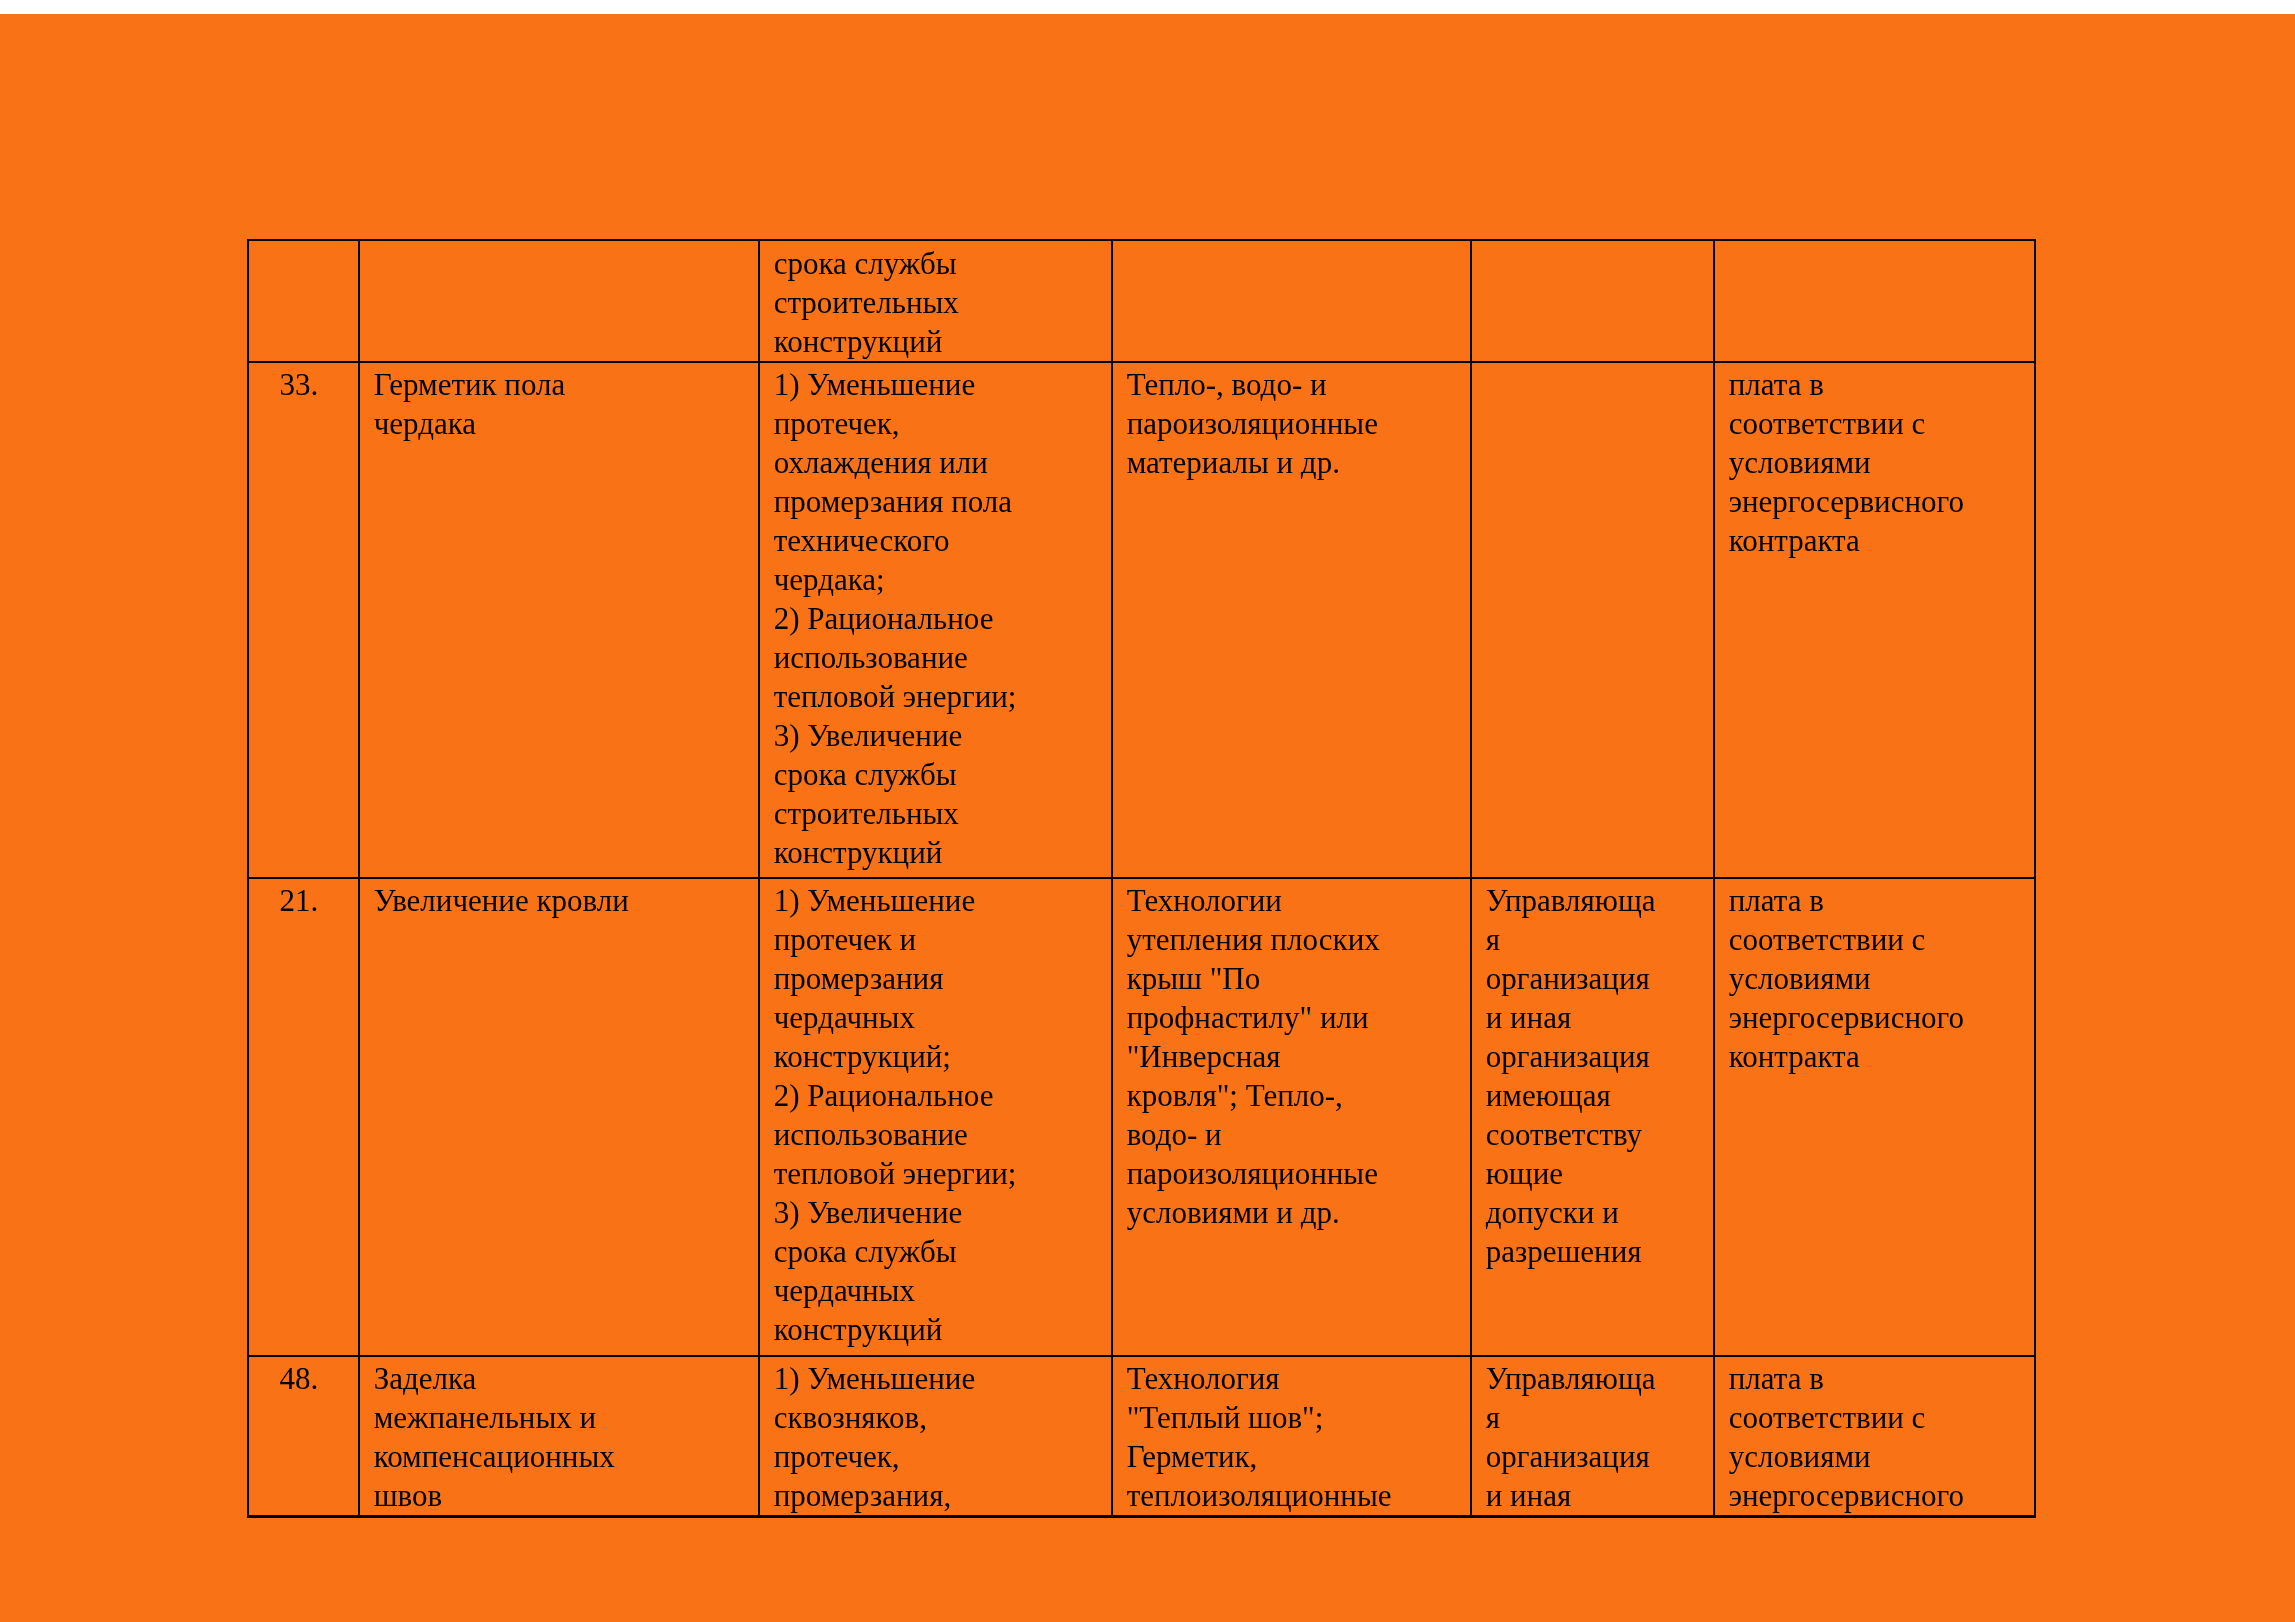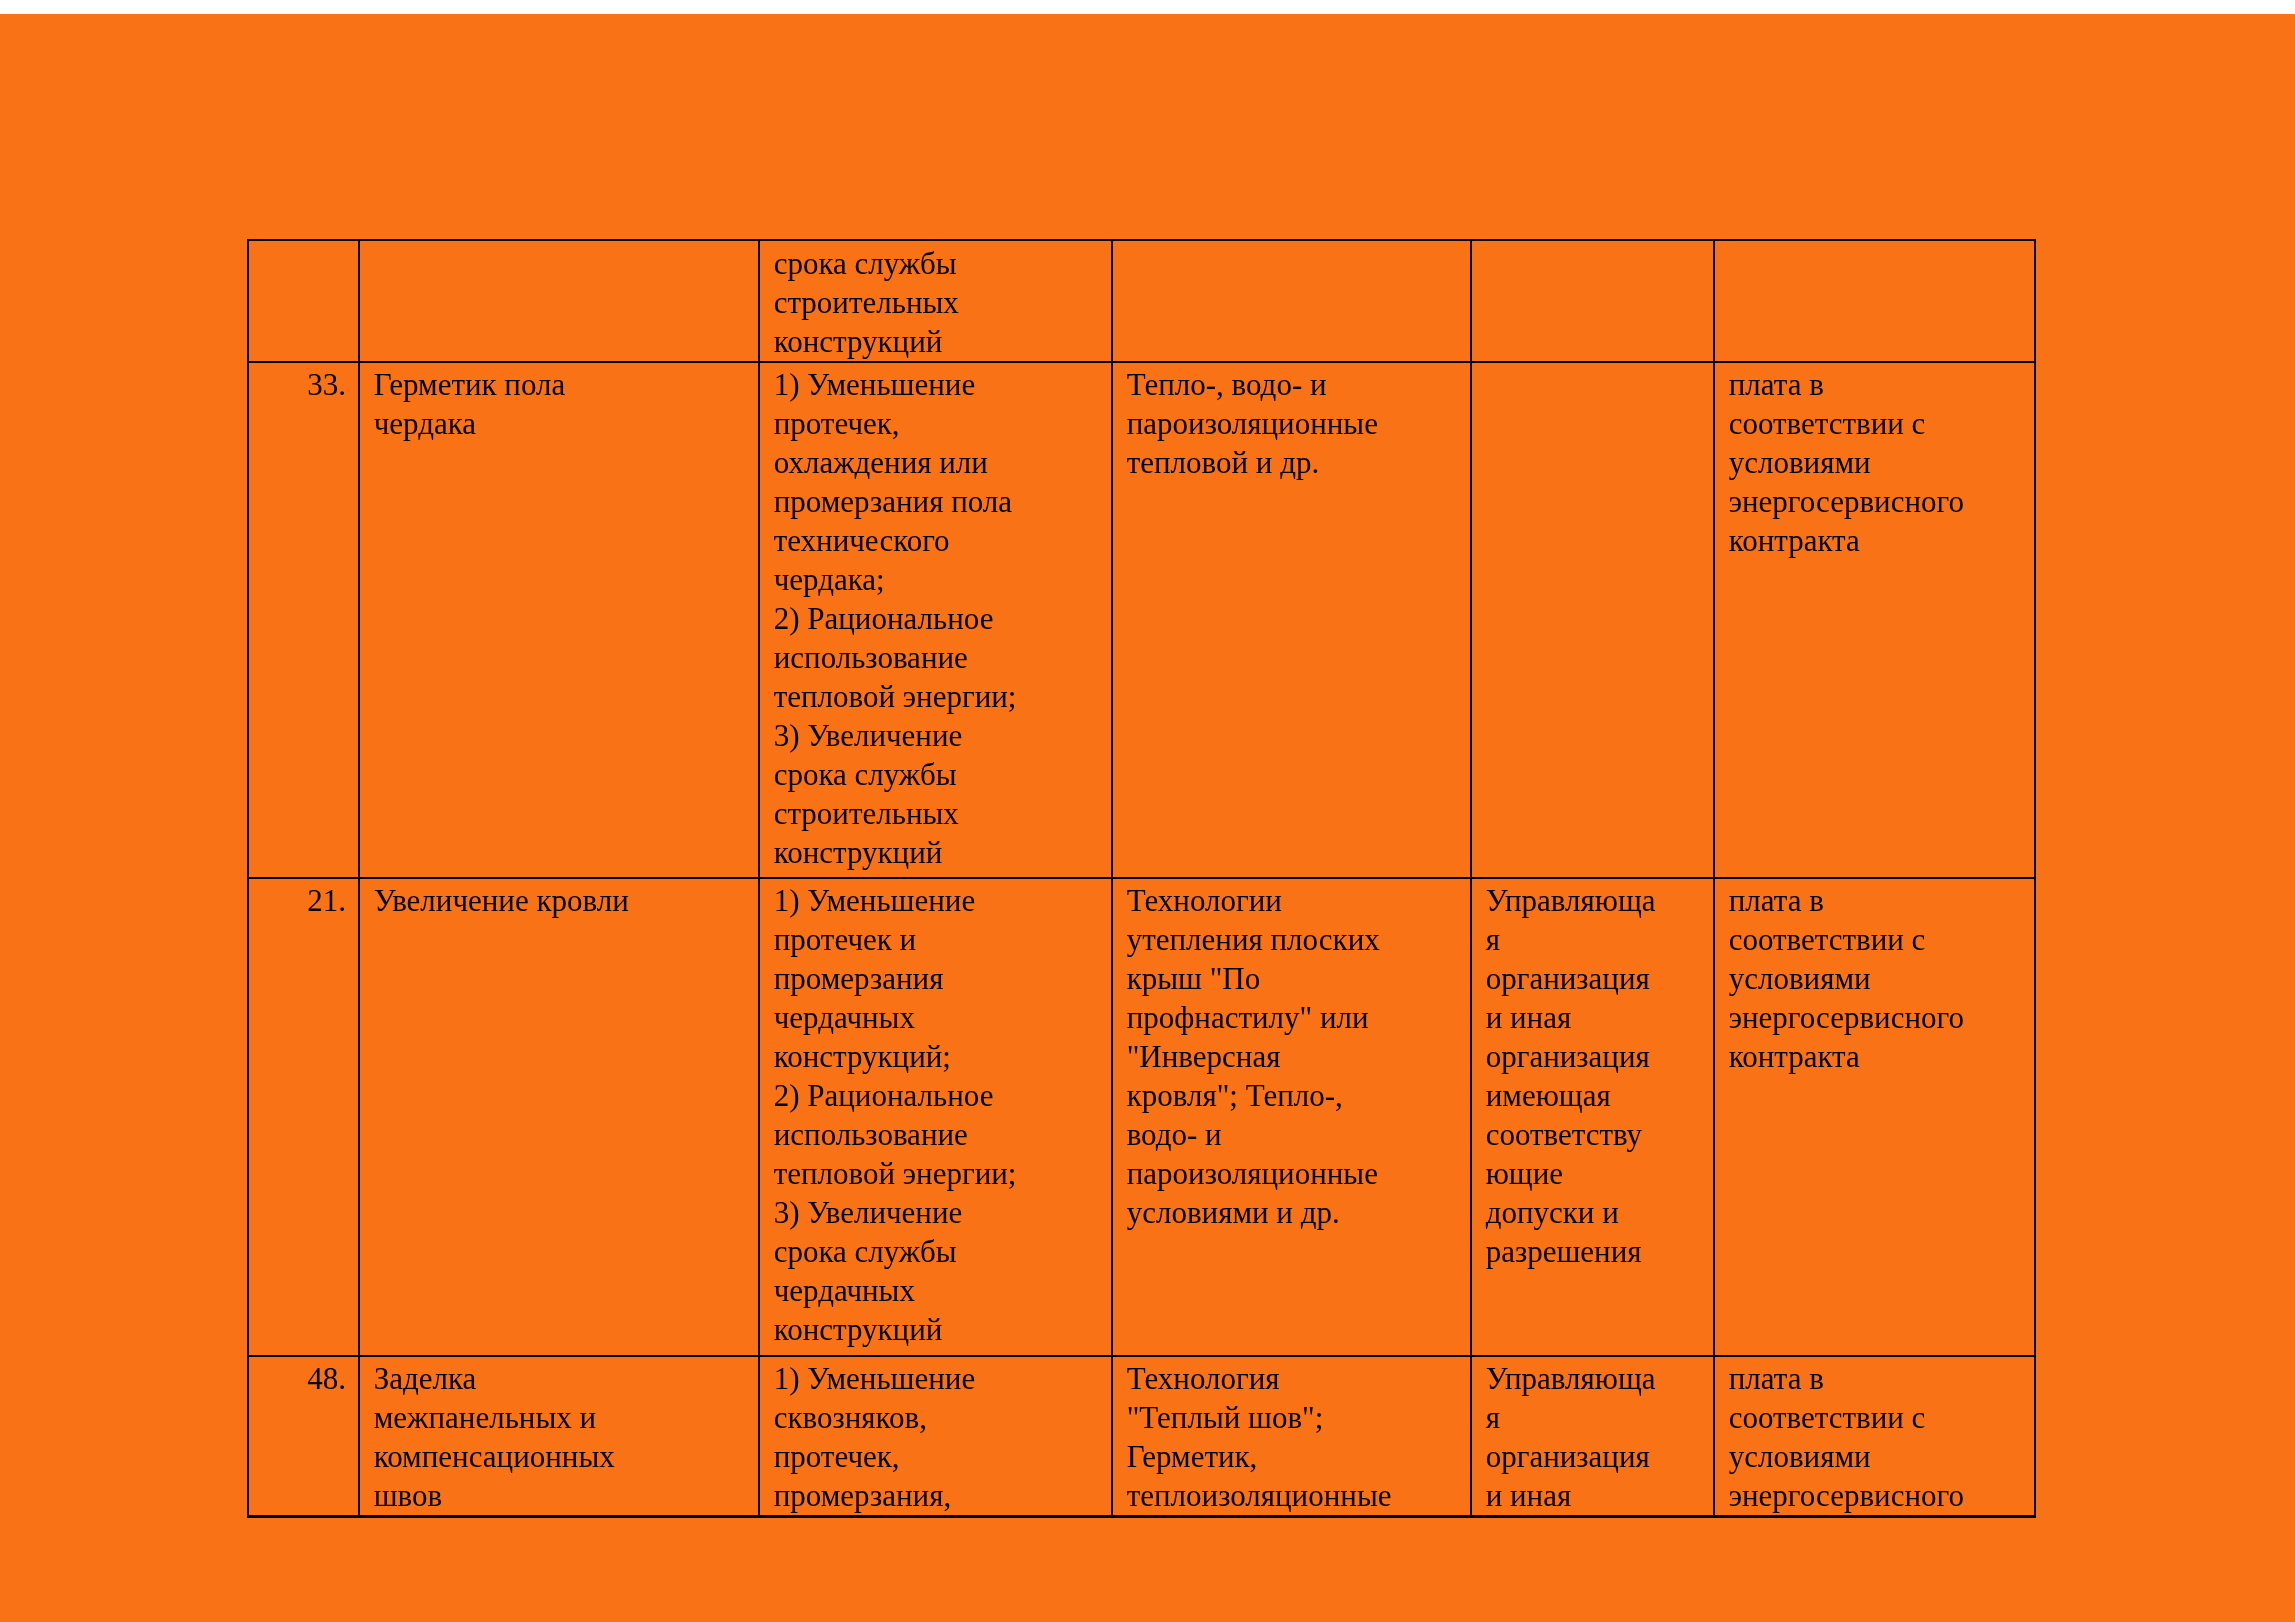--- a/index.html
+++ b/index.html
@@ -32,21 +32,21 @@
     border: 2px solid #000;
     vertical-align: top;
     font-size: 31px;
     line-height: 39px;
     padding: 2.6px 5.2px 0 13.7px;
     white-space: pre-line;
     overflow: hidden;
     word-wrap: break-word;
   }
   table.doc-table td.num-cell {
-    text-align: right;
+    text-align: center;
     padding-left: 2.6px;
     padding-right: 12px;
   }
   tr.row-cont  { height: 120px; }
   tr.row-33    { height: 516px; }
   tr.row-34    { height: 478px; }
   tr.row-35    { height: 160px; }
 </style>
 </head>
 <body>
@@ -84,21 +84,21 @@
 чердака;
 2) Рациональное
 использование
 тепловой энергии;
 3) Увеличение
 срока службы
 строительных
 конструкций</td>
         <td>Тепло-, водо- и
 пароизоляционные
-тепловой и др.</td>
+материалы и др.</td>
         <td></td>
         <td>плата в
 соответствии с
 условиями
 энергосервисного
 контракта</td>
       </tr>
       <tr class="row-34">
         <td class="num-cell">21.</td>
         <td>Увеличение кровли</td>

